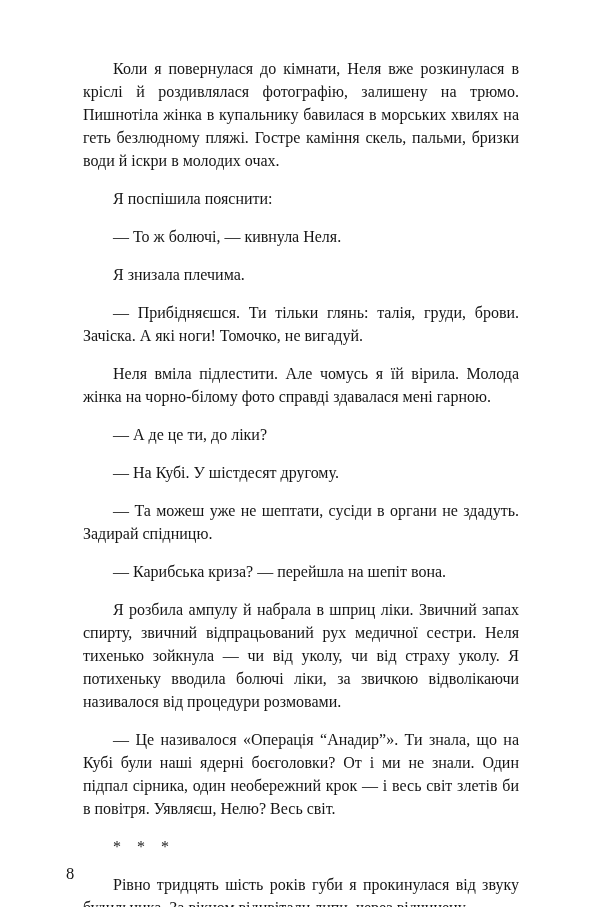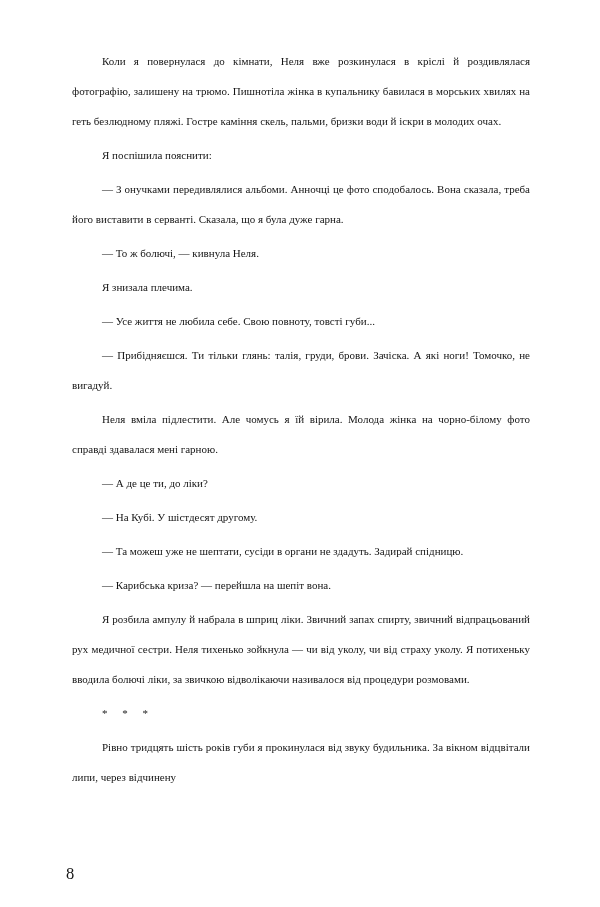--- a/index.html
+++ b/index.html
@@ -13,23 +13,23 @@
     position: relative;
     overflow: hidden;
   }
   .text-block {
     position: absolute;
     top: 42px;
     left: 68px;
     width: 466px;
   }
   .text-block p {
-    margin: 4px;
-    font-size: 11px;
-    line-height: 30px;
+    margin: 15px;
+    font-size: 16px;
+    line-height: 23px;
     text-align: justify;
     text-indent: 30px;
     hyphens: auto;
     -webkit-hyphens: auto;
   }
   .separator {
     margin: 10px 0 9px 0;
     text-align: center;
     font-size: 13px;
     letter-spacing: 6px;
@@ -43,28 +43,27 @@
     font-size: 16.5px;
     color: #151515;
   }
 </style>
 </head>
 <body>
 
 <div class="text-block">
   <p>Коли я повернулася до кімнати, Неля вже розкинулася в кріслі й роздивлялася фотографію, залишену на трюмо. Пишнотіла жінка в купальнику бавилася в морських хвилях на геть безлюдному пляжі. Гостре каміння скель, пальми, бризки води й іскри в молодих очах.</p>
   <p>Я поспішила пояснити:</p>
-  <p>— З онучками передивлялися альбоми. Анночці це фото сподобалось. Вона сказала, треба його виставити в серванті. Сказала, що я була дуже гарна.</p>
   <p>— То ж болючі, — кивнула Неля.</p>
   <p>Я знизала плечима.</p>
-  <p>— Усе життя не любила себе. Свою повноту, товсті губи...</p>
   <p>— Прибідняєшся. Ти тільки глянь: талія, груди, брови. Зачіска. А які ноги! Томочко, не вигадуй.</p>
   <p>Неля вміла підлестити. Але чомусь я їй вірила. Молода жінка на чорно-білому фото справді здавалася мені гарною.</p>
   <p>— А де це ти, до ліки?</p>
   <p>— На Кубі. У шістдесят другому.</p>
   <p>— Та можеш уже не шептати, сусіди в органи не здадуть. Задирай спідницю.</p>
   <p>— Карибська криза? — перейшла на шепіт вона.</p>
   <p>Я розбила ампулу й набрала в шприц ліки. Звичний запах спирту, звичний відпрацьований рух медичної сестри. Неля тихенько зойкнула — чи від уколу, чи від страху уколу. Я потихеньку вводила болючі ліки, за звичкою відволікаючи називалося від процедури розмовами.</p>
+  <p>— Це називалося «Операція “Анадир”». Ти знала, що на Кубі були наші ядерні боєголовки? От і ми не знали. Один підпал сірника, один необережний крок — і весь світ злетів би в повітря. Уявляєш, Нелю? Весь світ.</p>
   <p class="separator">* * *</p>
   <p>Рівно тридцять шість років губи я прокинулася від звуку будильника. За вікном відцвітали липи, через відчинену</p>
 </div>
 
 <div class="page-number">8</div>
 
 </body></html>

